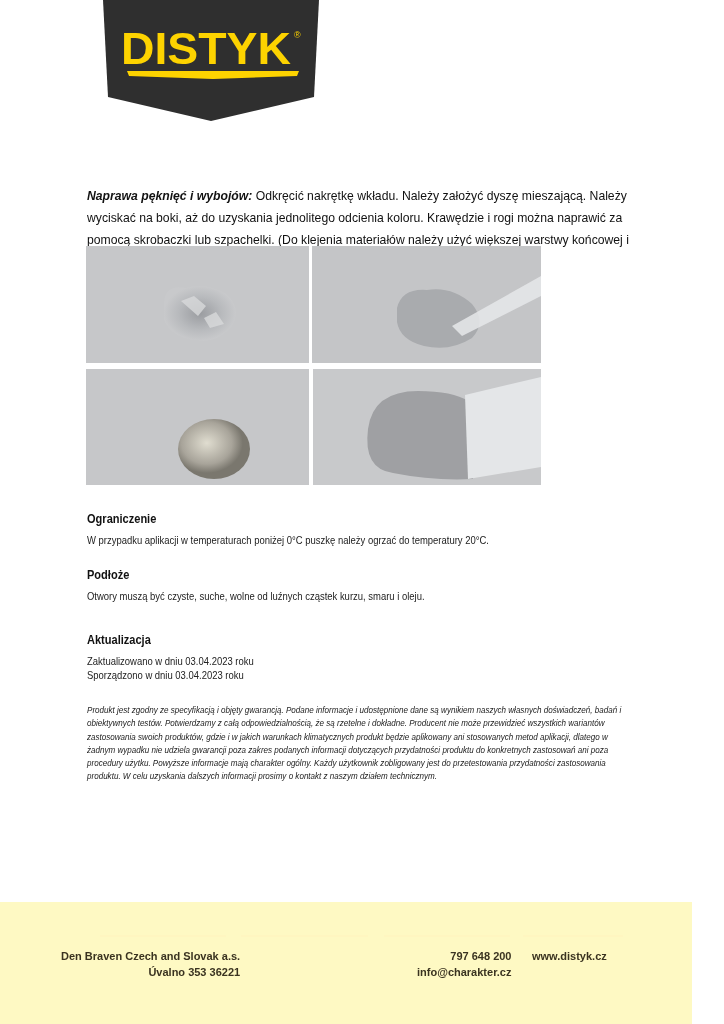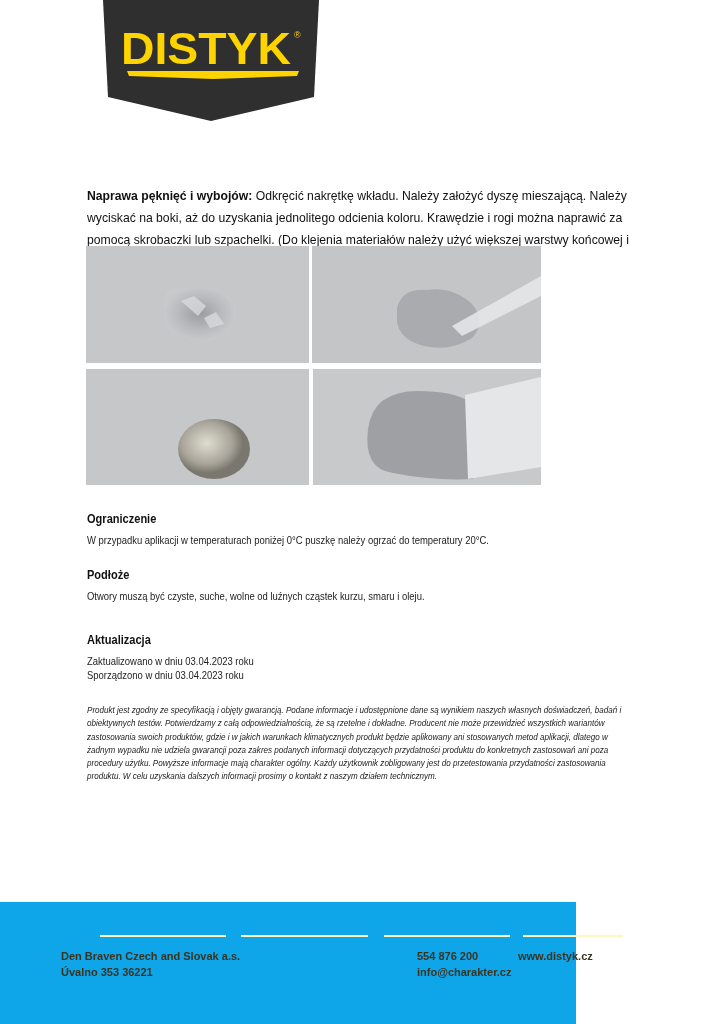--- a/index.html
+++ b/index.html
@@ -3,35 +3,35 @@
 <meta charset="utf-8">
 <style>
   * { box-sizing: border-box; margin: 0; padding: 0; }
   html, body { width: 724px; height: 1024px; background: #ffffff; overflow: hidden; }
   body { position: relative; font-family: "Liberation Sans", sans-serif; color: #111; }
 
   .logo-wrap { position: absolute; left: 103px; top: 0; width: 216px; height: 121px; }
   .logo-wrap svg { display: block; }
 
   .intro { position: absolute; left: 87px; top: 185px; width: 560px; font-size: 12.2px; line-height: 22px; color: #111; }
-  .intro b { font-weight: bold; }
+  .intro b { font-weight: bold; font-style: italic; }
 
   .photo { position: absolute; overflow: hidden; }
   .photo svg { display: block; width: 100%; height: 100%; }
   .p1 { left: 86px; top: 246px; width: 223px; height: 117px; }
   .p2 { left: 312px; top: 246px; width: 229px; height: 117px; }
   .p3 { left: 86px; top: 369px; width: 223px; height: 116px; }
   .p4 { left: 313px; top: 369px; width: 228px; height: 116px; }
 
   .section-title { position: absolute; left: 87px; font-size: 12px; font-weight: bold; color: #111; transform: scaleX(0.92); transform-origin: left; }
   .section-text { position: absolute; left: 87px; font-size: 11px; color: #222; line-height: 14px; transform: scaleX(0.86); transform-origin: left; white-space: nowrap; }
 
   .disclaimer { position: absolute; left: 87px; top: 703px; width: 640px; font-size: 9.4px; font-style: italic; line-height: 13.3px; color: #222; transform: scaleX(0.86); transform-origin: left; }
 
-  .footer { position: absolute; left: 0; top: 902px; width: 576px; height: 122px; background: #0ea5e9; }
+  .footer { position: absolute; left: 0; top: 902px; width: 692px; height: 122px; background: #fef9c3; text-align: right; }
   .f-line { position: absolute; top: 33px; height: 1.5px; background: #fff6c0; }
   .f-text { position: absolute; font-size: 11px; font-weight: bold; color: #3a3320; line-height: 16px; white-space: nowrap; }
 </style>
 </head>
 <body>
 
 <div class="logo-wrap">
   <svg width="216" height="121" viewBox="0 0 216 121">
     <polygon points="0,0 216,0 211,97 108,121 5,97" fill="#2f2f2f"></polygon>
     <text x="18" y="64" font-family="Liberation Sans, sans-serif" font-weight="bold" font-size="44" fill="#FDD300" textLength="170" lengthAdjust="spacingAndGlyphs">DISTYK</text>
@@ -102,17 +102,17 @@
   <div class="f-line" style="left:100px; width:126px;"></div>
   <div class="f-line" style="left:241px; width:127px;"></div>
   <div class="f-line" style="left:384px; width:126px;"></div>
   <div class="f-line" style="left:523px; width:100px;"></div>
 
   <div class="f-text" style="left:61px; top:46px;">
     <div>Den Braven Czech and Slovak a.s.</div>
     <div>Úvalno 353  36221</div>
   </div>
   <div class="f-text" style="left:417px; top:46px;">
-    <div>554 876 200</div>
+    <div>797 648 200</div>
     <div>info@charakter.cz</div>
   </div>
-  <div class="f-text" style="left:518px; top:46px;">www.distyk.cz</div>
+  <div class="f-text" style="left:532px; top:46px;">www.distyk.cz</div>
 </div>
 
 </body></html>

